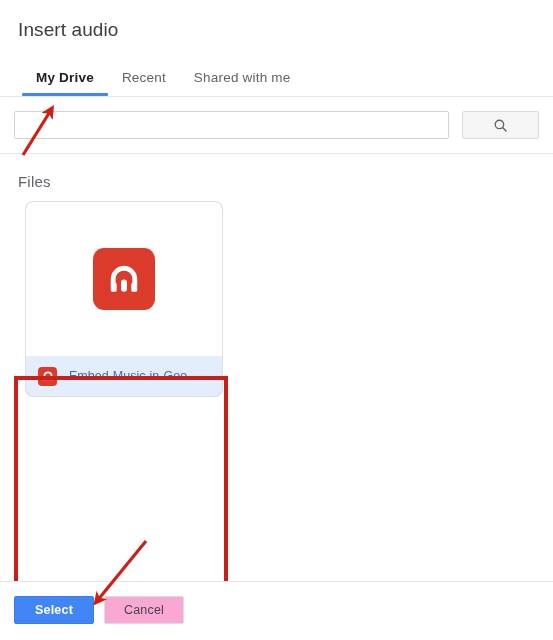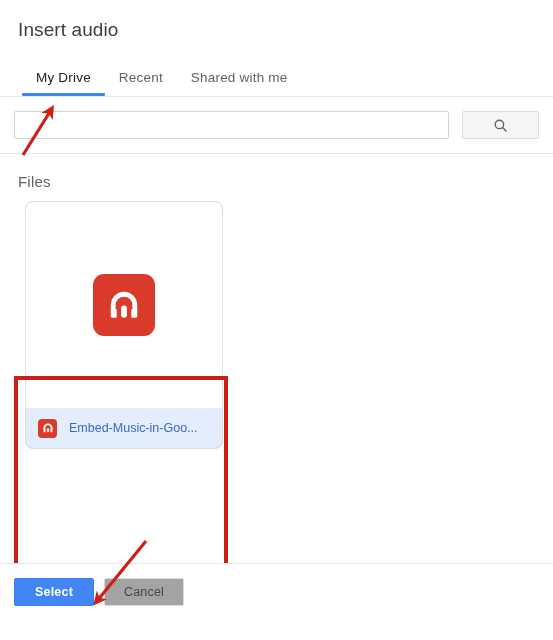--- a/index.html
+++ b/index.html
@@ -50,21 +50,21 @@
     font-size: 13.5px;
     color: #5f6368;
     padding: 0 14px 11px 14px;
     cursor: pointer;
     white-space: nowrap;
     letter-spacing: .2px;
   }
   .tab:first-child { margin-left: 4px; }
   .tab.active {
     color: #202124;
-    font-weight: normal;
+    font-weight: bold;
     margin-top: 28px;
   }
   .tab.active::after {
     content: "";
     position: absolute;
     left: 0;
     right: 0;
     bottom: 0;
     height: 3px;
     background: #4285f4;
@@ -135,21 +135,21 @@
 
   .grid {
     padding: 11px 0 0 25px;
     display: flex;
     flex-wrap: wrap;
     gap: 14px;
   }
 
   .file-card {
     width: 198px;
-    height: 248px;
+    height: 196px;
     border: 1px solid #dddfe2;
     border-radius: 8px;
     background: #f9a8d4;
     overflow: hidden;
     display: flex;
     flex-direction: column;
     cursor: pointer;
     box-sizing: border-box;
   }
   .file-thumb {
@@ -209,21 +209,21 @@
 
   
   .footer-rule {
     height: 1px;
     background: #e4e5e7;
     width: 100%;
     flex: 0 0 auto;
   }
   .footer {
     flex: 0 0 auto;
-    padding: 14px 0 34px 14px;
+    padding: 14px 0 16px 14px;
     display: flex;
     align-items: center;
     gap: 10px;
   }
   .btn {
     height: 28px;
     min-width: 80px;
     border-radius: 2px;
     font-size: 12.5px;
     font-family: "Liberation Sans", sans-serif;
@@ -235,21 +235,21 @@
     box-sizing: border-box;
     padding: 0 14px;
     letter-spacing: .2px;
   }
   .btn-primary {
     background: #4285f4;
     color: #ffffff;
     border: 1px solid #3a7ced;
   }
   .btn-secondary {
-    background: #a3a3a3;
+    background: #f9a8d4;
     color: #444746;
     border: 1px solid #dadce0;
     font-weight: normal;
   }
 
   
   .arrow-layer {
     position: absolute;
     inset: 0;
     pointer-events: none;

